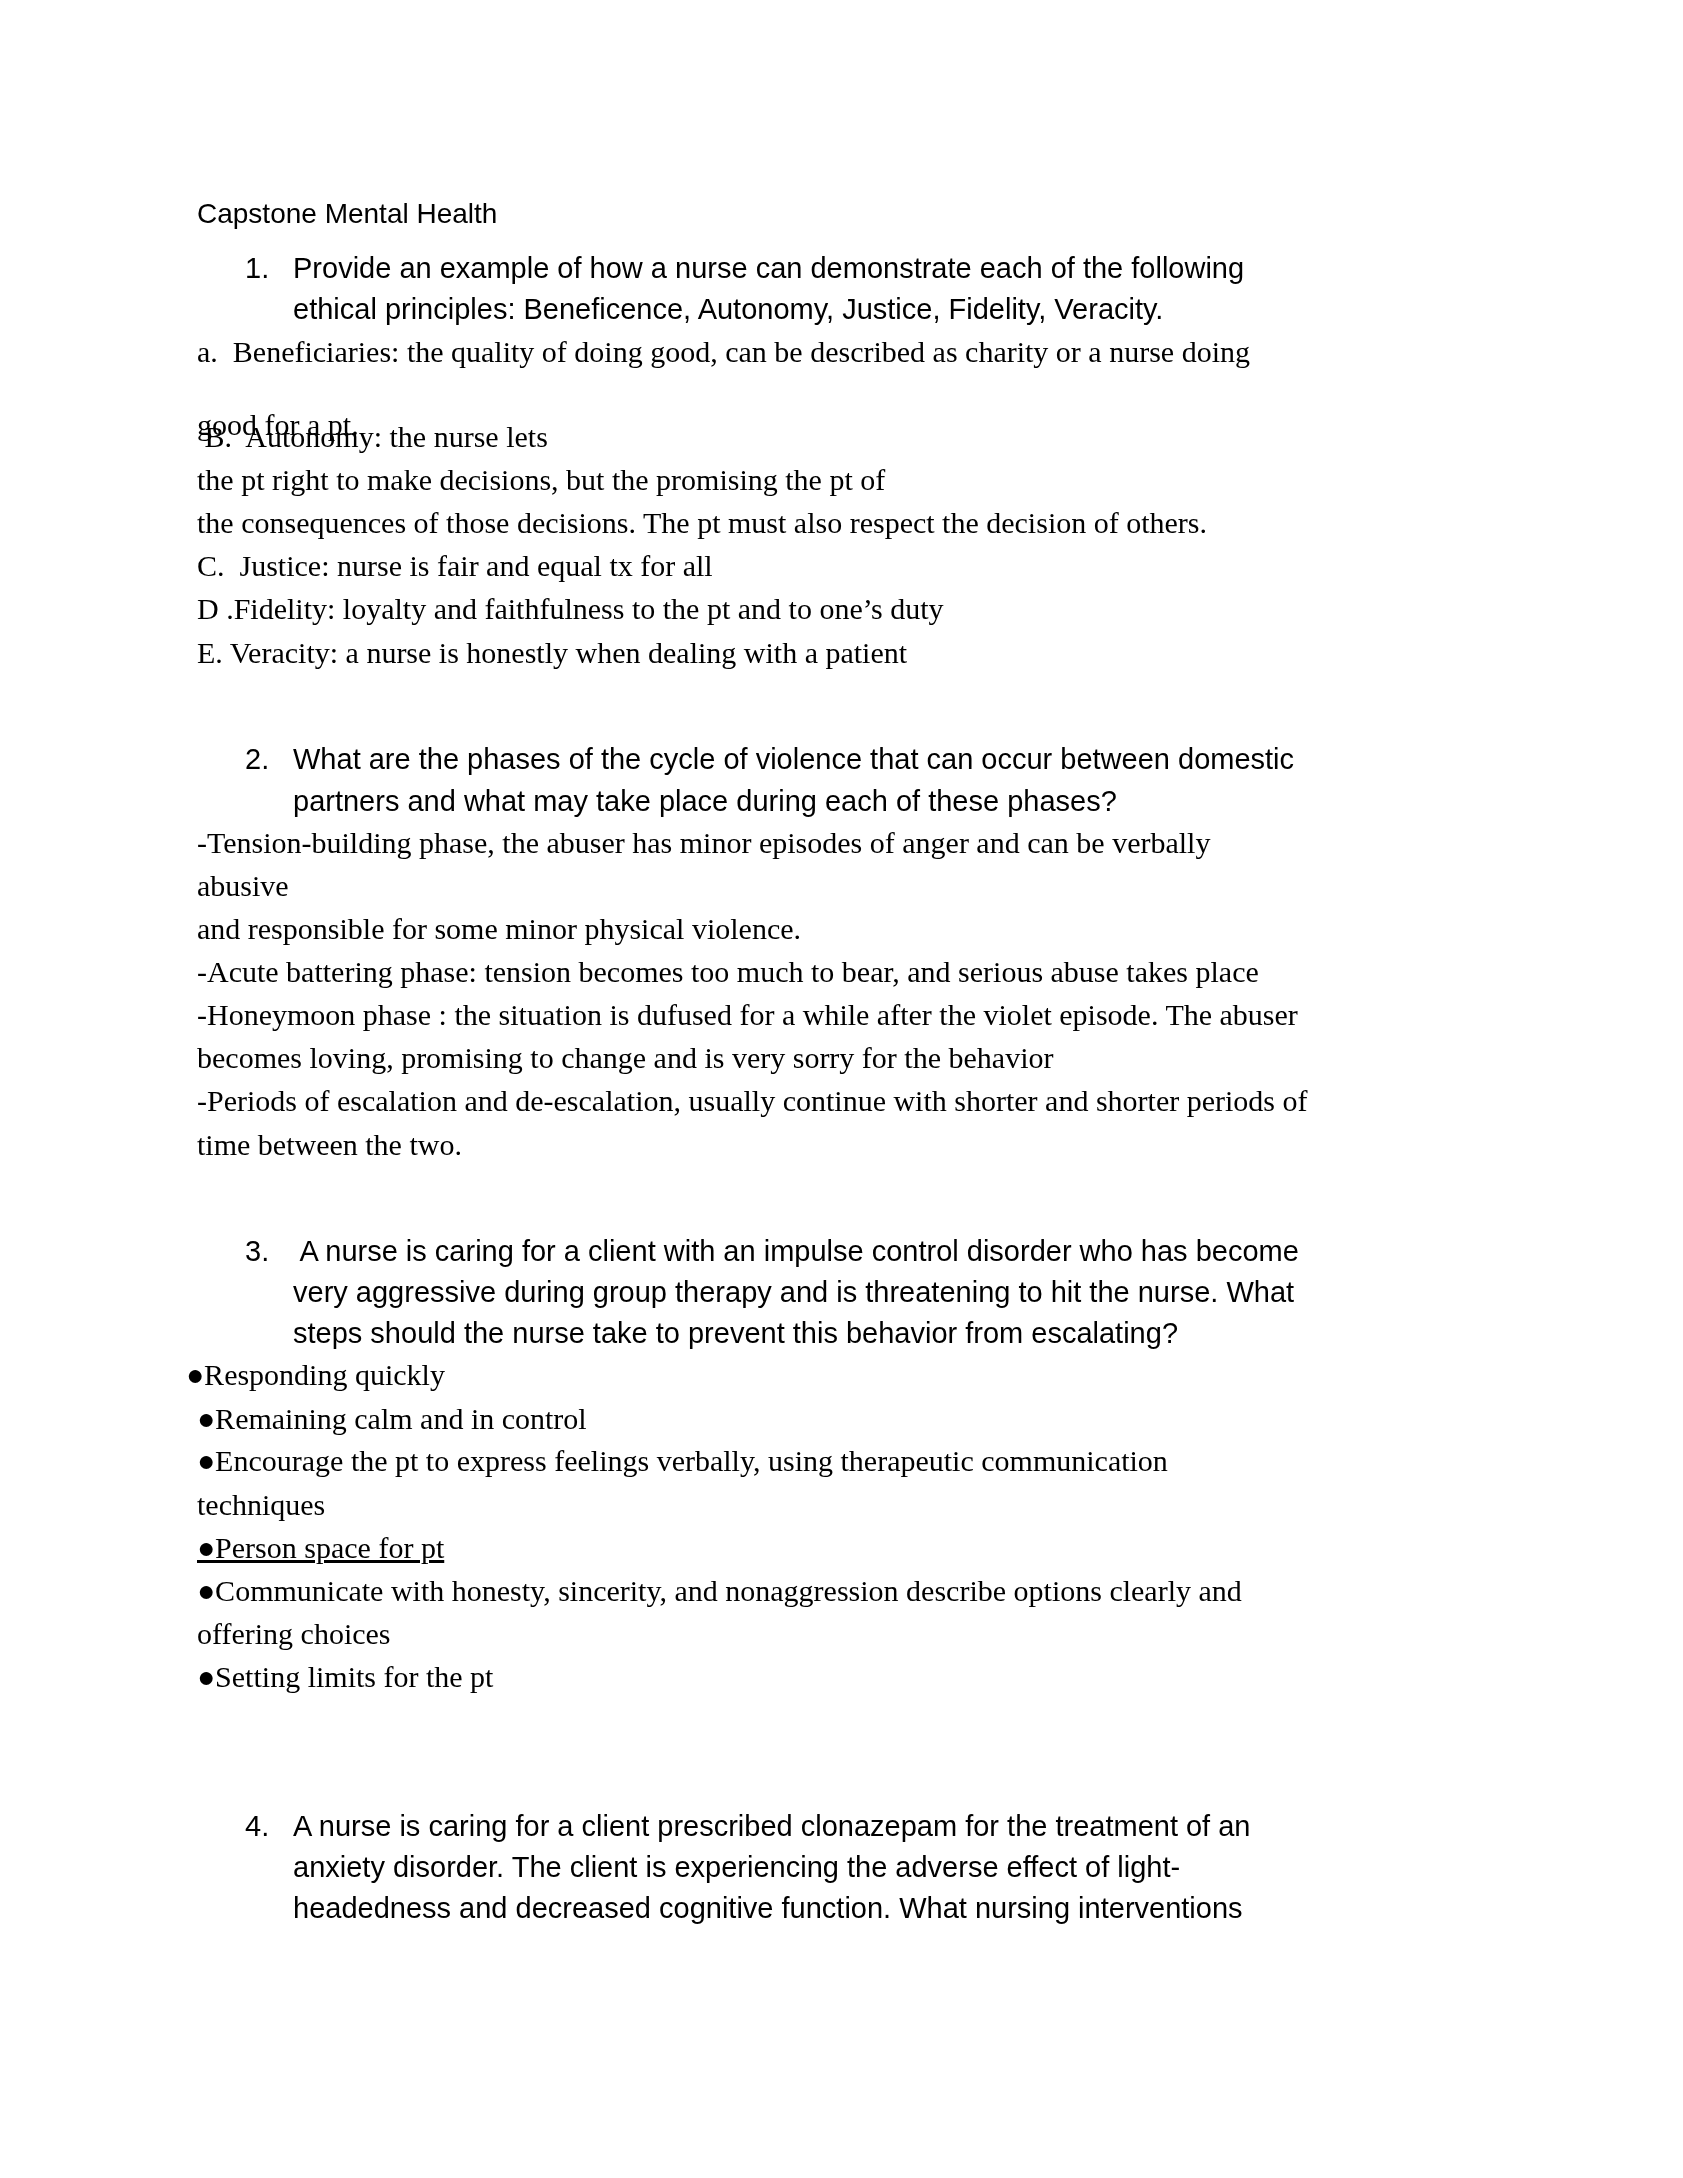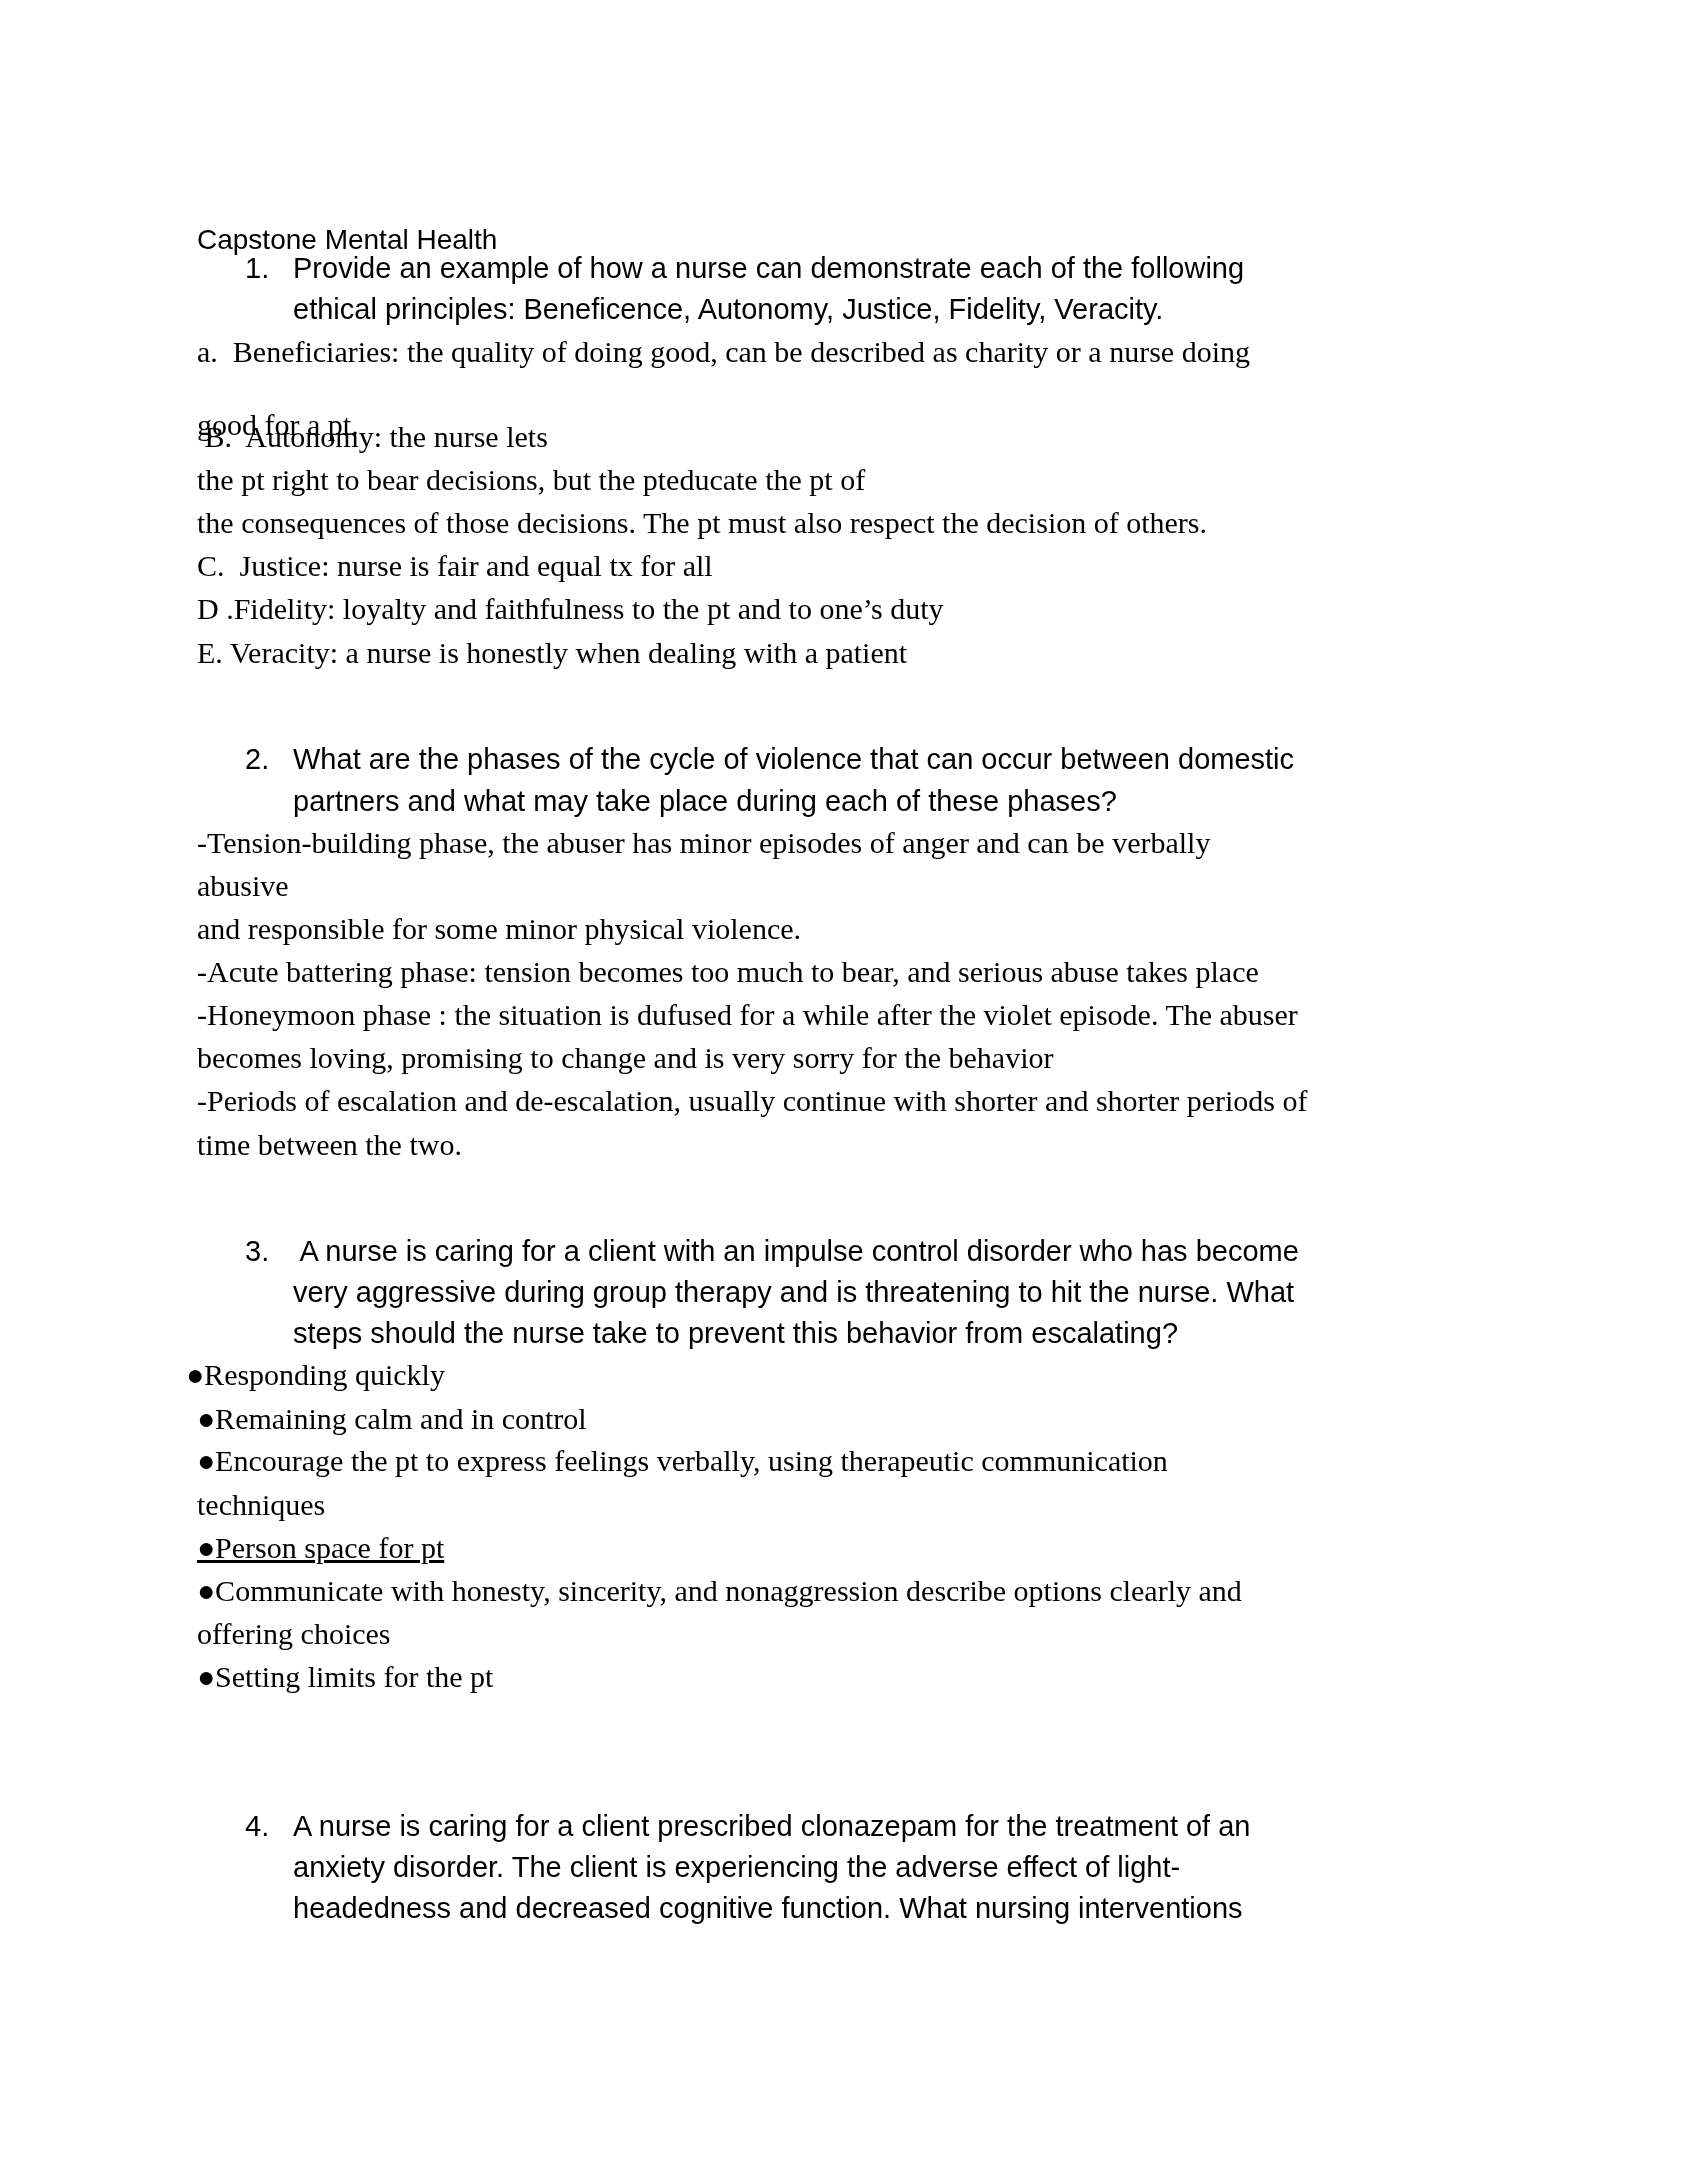--- a/index.html
+++ b/index.html
@@ -8,32 +8,32 @@
   .line { position: absolute; white-space: pre; line-height: 1; }
   .sans { font-family: "Liberation Sans", sans-serif; font-size: 29px; }
   .serif { font-family: "Liberation Serif", serif; font-size: 30px; }
   .title { font-family: "Liberation Sans", sans-serif; font-size: 28px; }
 </style>
 </head>
 <body>
 
 <div class="page">
 
-  <div class="line title" style="left:197px; top:200px;margin-top:26px;">Capstone Mental Health</div>
+  <div class="line title" style="left:197px; top:200px;">Capstone Mental Health</div>
 
   <div>
     <div class="line sans" style="left:245px; top:254px;">1.</div>
     <div class="line sans" style="left:293px; top:254px;">Provide an example of how a nurse can demonstrate each of the following</div>
     <div class="line sans" style="left:293px; top:295px;">ethical principles: Beneficence, Autonomy, Justice, Fidelity, Veracity.</div>
   </div>
   <div>
     <div class="line serif" style="left:197px; top:337px;">a.  Beneficiaries: the quality of doing good, can be described as charity or a nurse doing</div>
     <div class="line serif" style="left:197px; top:380px;margin-top:30px;">good for a pt.</div>
     <div class="line serif" style="left:197px; top:422px;"> B.  Autonomy: the nurse lets</div>
-    <div class="line serif" style="left:197px; top:465px;">the pt right to bear decisions, but the pteducate the pt of</div>
+    <div class="line serif" style="left:197px; top:465px;">the pt right to make decisions, but the promising the pt of</div>
     <div class="line serif" style="left:197px; top:508px;">the consequences of those decisions. The pt must also respect the decision of others.</div>
     <div class="line serif" style="left:197px; top:551px;">C.  Justice: nurse is fair and equal tx for all</div>
     <div class="line serif" style="left:197px; top:594px;">D .Fidelity: loyalty and faithfulness to the pt and to one’s duty</div>
     <div class="line serif" style="left:197px; top:638px;text-align:center;">E. Veracity: a nurse is honestly when dealing with a patient</div>
   </div>
 
   <div>
     <div class="line sans" style="left:245px; top:745px;">2.</div>
     <div class="line sans" style="left:293px; top:745px;">What are the phases of the cycle of violence that can occur between domestic</div>
     <div class="line sans" style="left:293px; top:787px;">partners and what may take place during each of these phases?</div>

